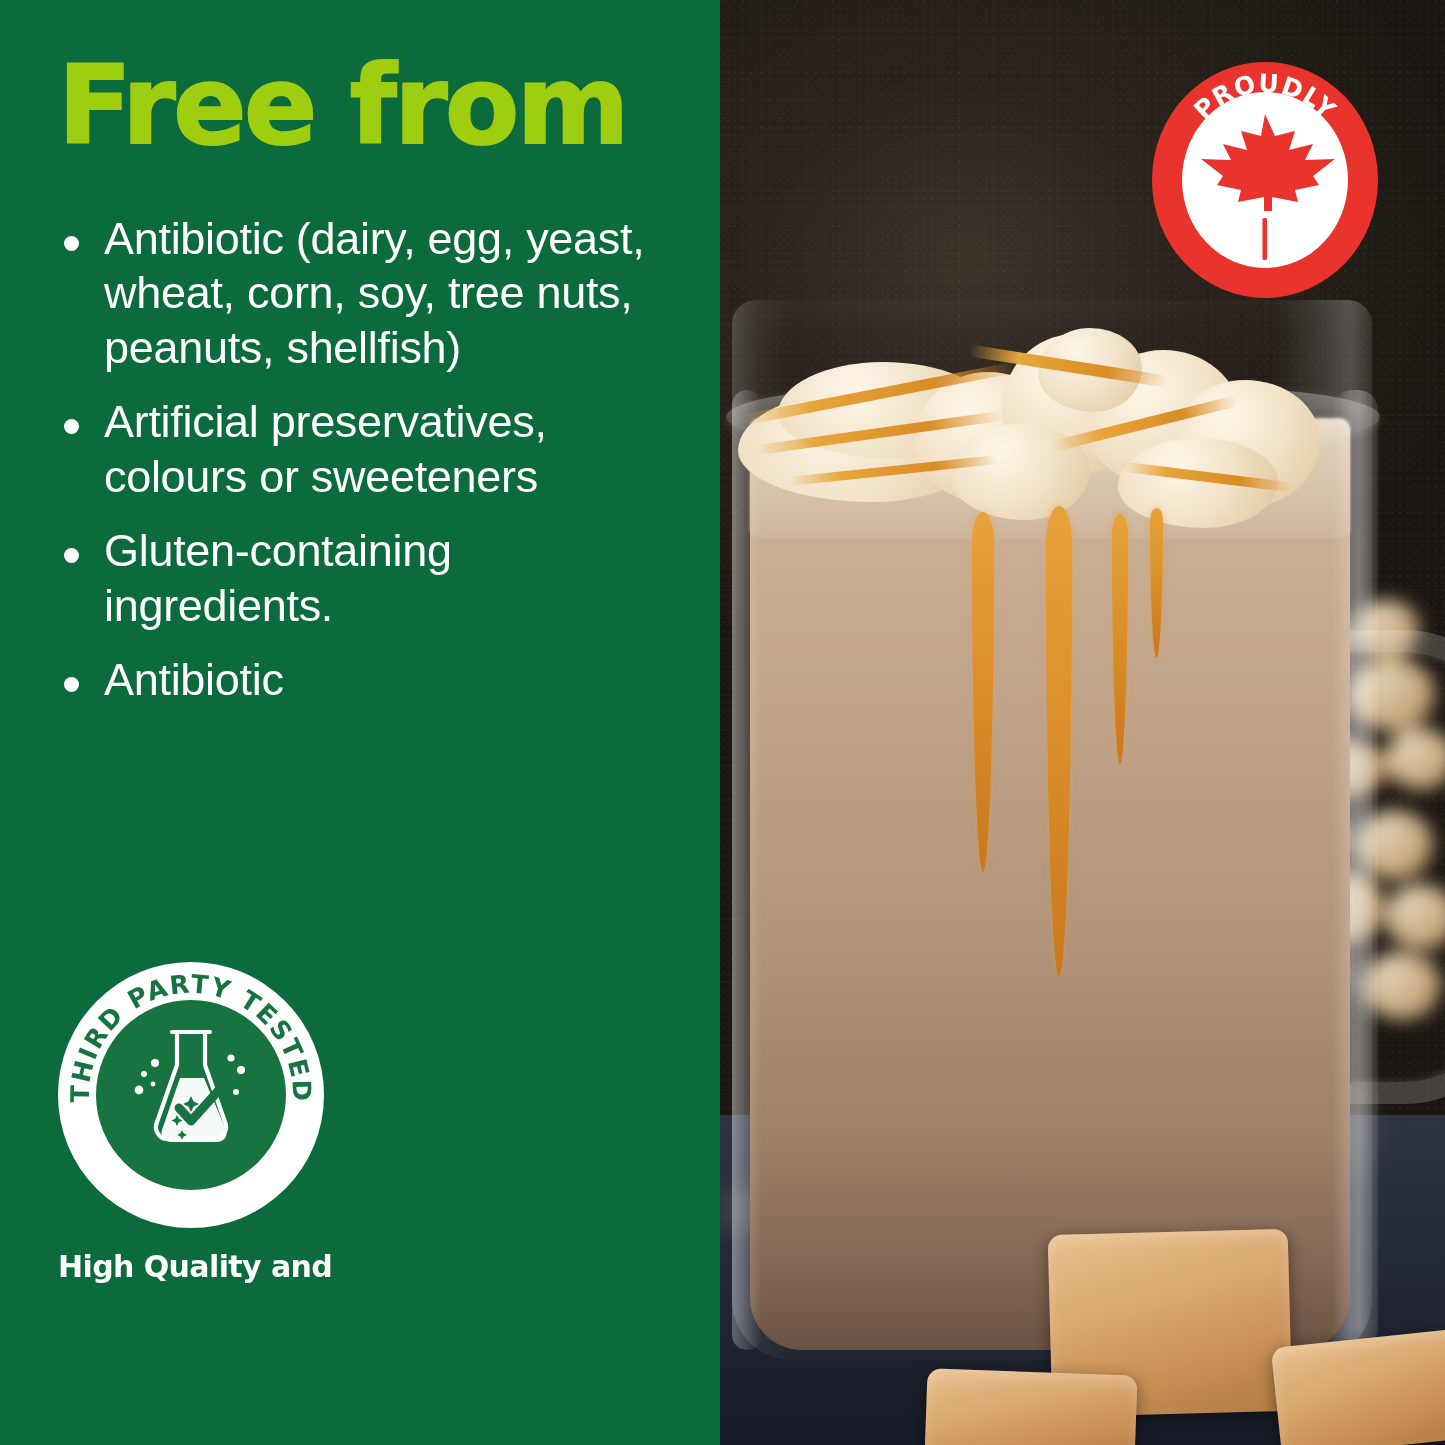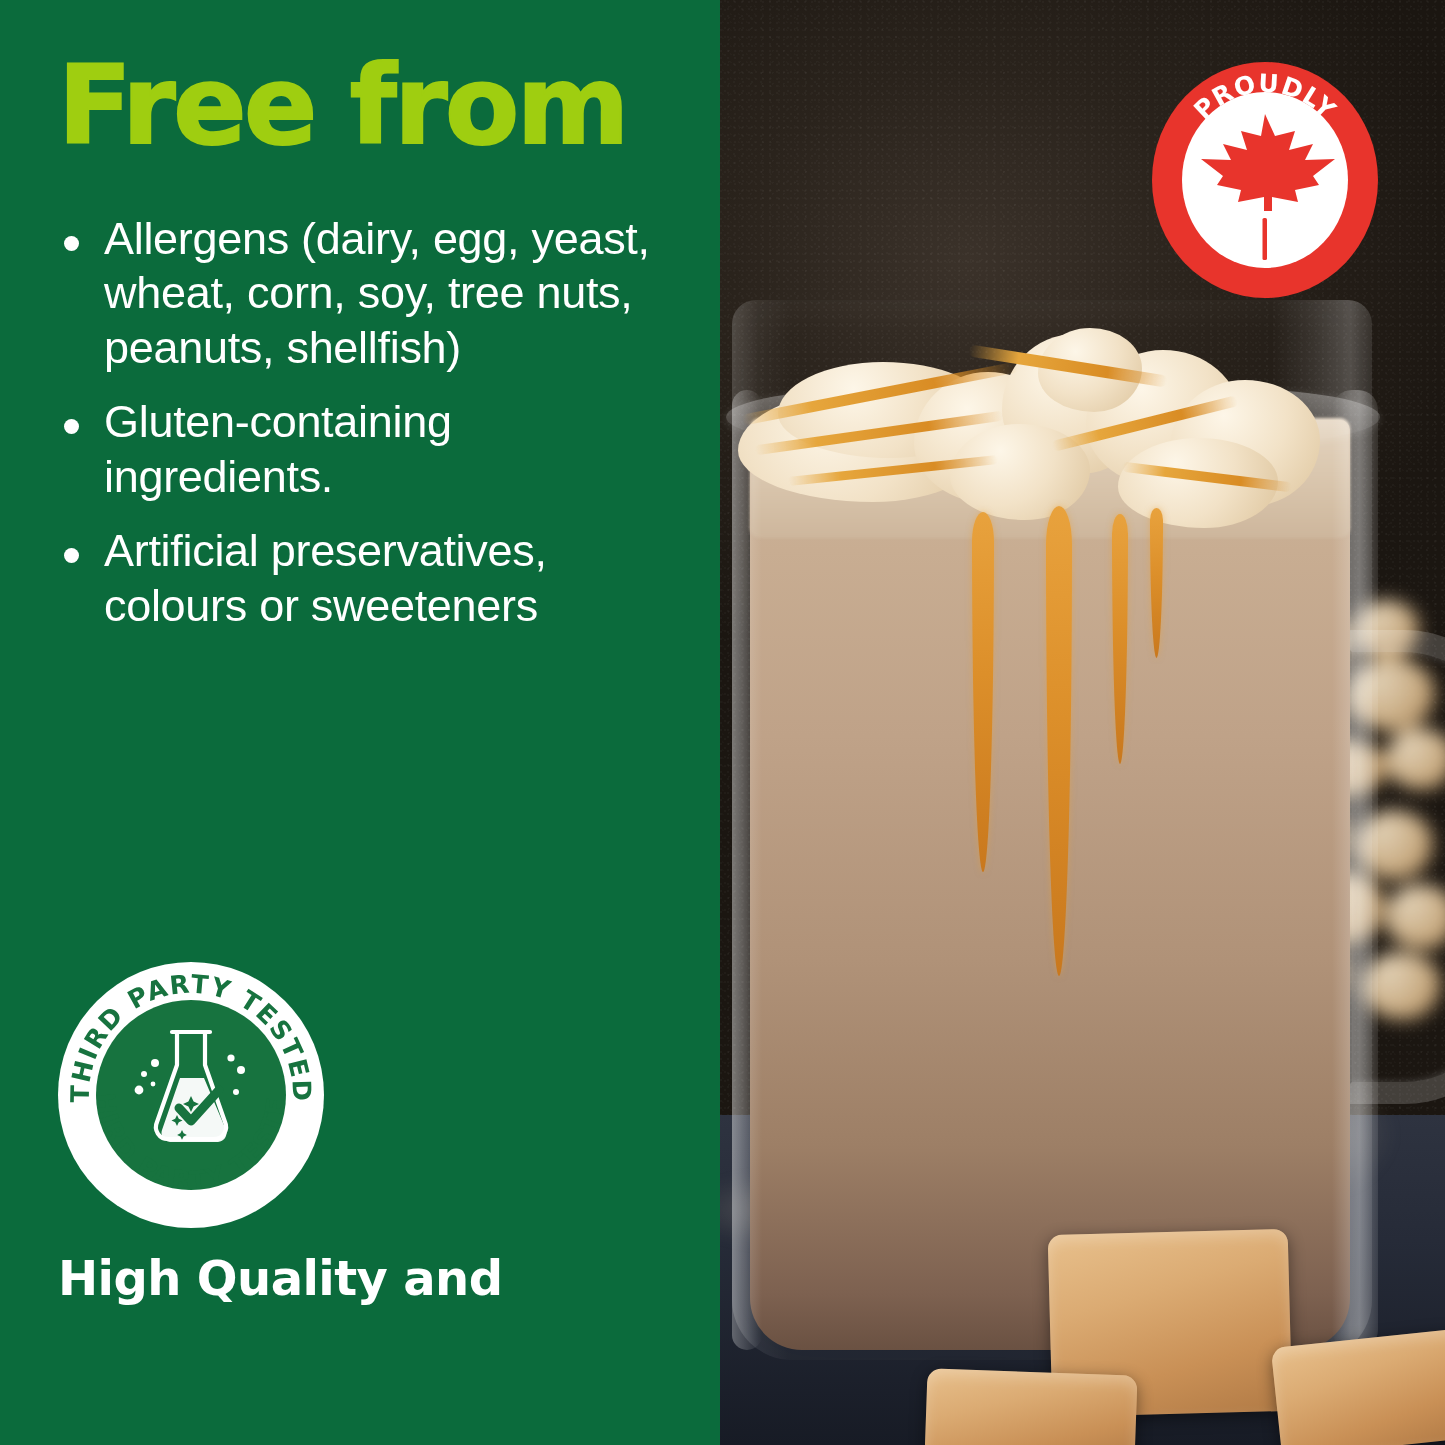--- a/index.html
+++ b/index.html
@@ -50,21 +50,21 @@
   
   .tpt-badge{
     position:absolute;left:58px;top:962px;
     width:266px;height:266px;
   }
   .tpt-badge svg{display:block;width:266px;height:266px;}
 
   .quality-text{
     position:absolute;left:58px;top:1248px;
     color:#ffffff;
-    font-size:48px;line-height:1.28;
+    font-size:30px;line-height:1.28;
     font-weight:700;letter-spacing:-0.6px;
     font-family:"DejaVu Sans","Liberation Sans",sans-serif;
   }
 
   
   .right-panel{
     position:absolute;left:720px;top:0;width:725px;height:1445px;
     overflow:hidden;
     background:#241c16;
   }
@@ -199,23 +199,24 @@
 </head>
 <body>
 
 <div class="canvas">
 
   <div class="left-panel">
 
     <div class="page-title">Free from</div>
 
     <ul class="freefrom-list">
-      <li><span>Allergens (dairy, egg, yeast, wheat, corn, soy, tree nuts, peanuts, shellfish)</span></li>
+      <li><span>Antibiotic (dairy, egg, yeast, wheat, corn, soy, tree nuts, peanuts, shellfish)</span></li>
+      <li><span>Artificial preservatives, colours or sweeteners</span></li>
       <li><span>Gluten-containing ingredients.</span></li>
-      <li><span>Artificial preservatives, colours or sweeteners</span></li>
+      <li><span>Antibiotic</span></li>
     </ul>
 
     <div class="tpt-badge">
       <svg viewBox="0 0 266 266" xmlns="http://www.w3.org/2000/svg">
         <defs>
           <path id="tptTop" d="M 31,133 A 102,102 0 0 1 235,133"></path>
           <path id="tptBottom" d="M 39,133 A 94,94 0 0 0 227,133"></path>
         </defs>
         <circle cx="133" cy="133" r="133" fill="#ffffff"></circle>
         <circle cx="133" cy="133" r="95" fill="#17733f"></circle>

